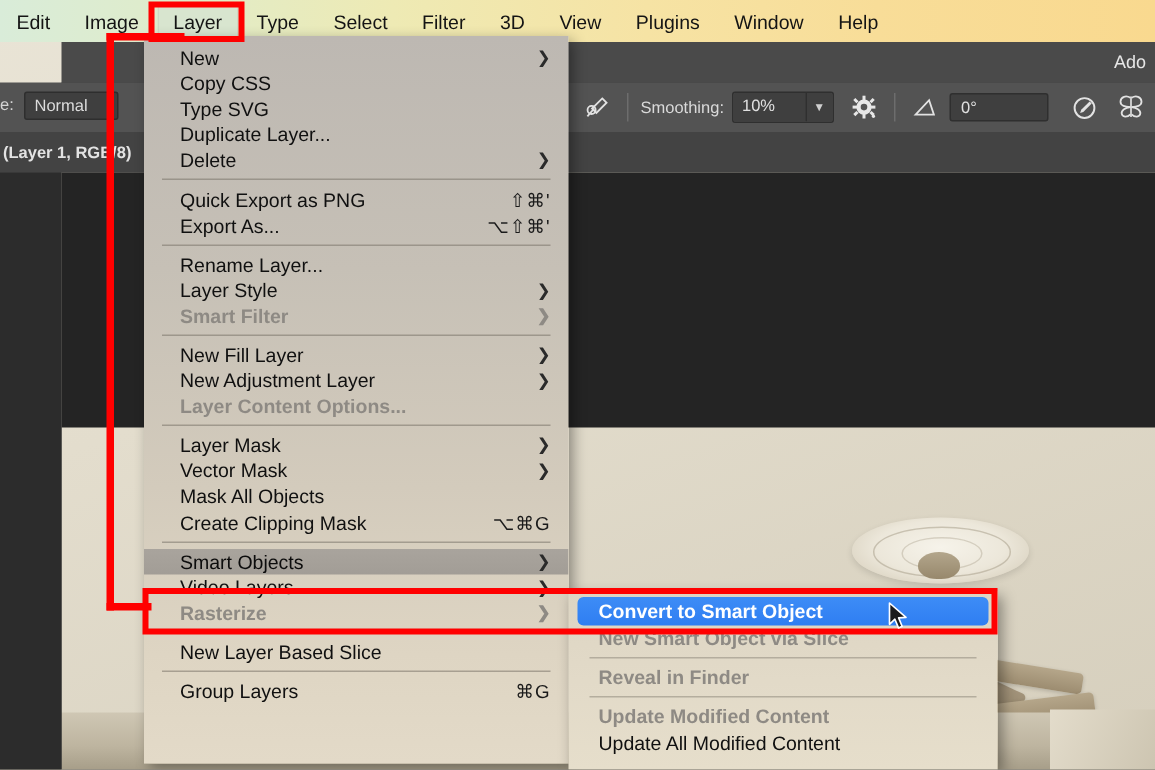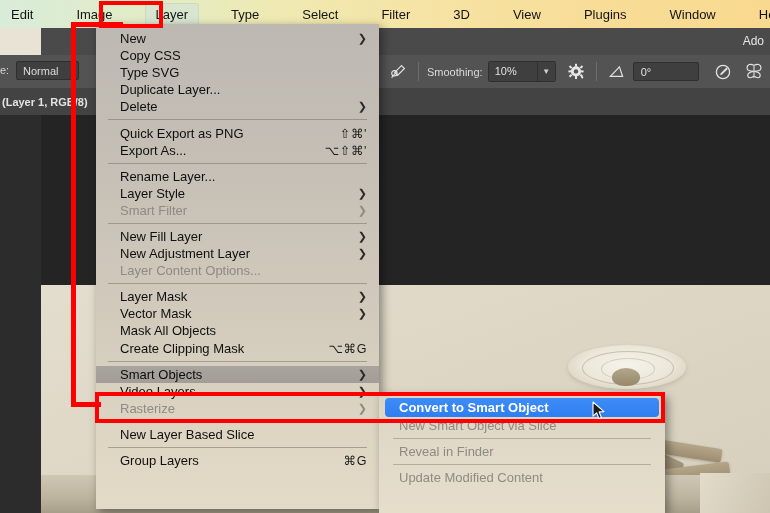--- a/index.html
+++ b/index.html
@@ -225,21 +225,20 @@
 
   
   .menubar {
     position: absolute;
     left: 0; top: 0; right: 0; height: 28px;
     background: linear-gradient(90deg,
        #d9ecd9 0%, #dfeccb 14%, #eeeab4 34%,
        #f6e3a4 56%, #f8dd98 76%, #f9d98f 100%);
     display: flex;
     align-items: center;
-    gap: 20px;
   }
   .menubar-item {
     font-size: 13px;
     color: #141414;
     padding: 4px 11px;
     margin-right: 1px;
     white-space: nowrap;
   }
   .menubar-item.active {
     background: #d8e5cf;
@@ -262,21 +261,21 @@
   .menu-row {
     position: relative;
     display: flex;
     align-items: center;
     height: 17.1px;
     padding: 0 12px 0 24px;
     font-size: 13px;
     color: #101010;
     white-space: nowrap;
   }
-  .menu-row.disabled { color: #8e8a84; }
+  .menu-row.disabled { color: #8e8a84; font-weight: bold; }
   .menu-row.highlight {
     background: linear-gradient(180deg, #a9a49d 0%, #a29d96 100%);
     color: #0c0c0c;
   }
   .menu-row .label { flex: 0 0 auto; }
   .menu-row .spacer { flex: 1 1 auto; }
   .menu-row .shortcut {
     font-size: 12.5px;
     color: #1a1a1a;
     letter-spacing: 0.6px;
@@ -582,20 +581,23 @@
         <span class="label">New Smart Object via Slice</span>
       </div>
       <div class="menu-divider"></div>
       <div class="menu-row disabled">
         <span class="label">Reveal in Finder</span>
       </div>
       <div class="menu-divider"></div>
       <div class="menu-row disabled">
         <span class="label">Update Modified Content</span>
       </div>
+      <div class="menu-row">
+        <span class="label">Update All Modified Content</span>
+      </div>
     </div>
 
   <div class="anno anno-layer"></div>
   <div class="anno-line-top"></div>
   <div class="anno-line-v"></div>
   <div class="anno-line-h"></div>
   <div class="anno anno-smart"></div>
 
   <div class="cursor">
     <svg width="14" height="20" viewBox="0 0 14 20">

